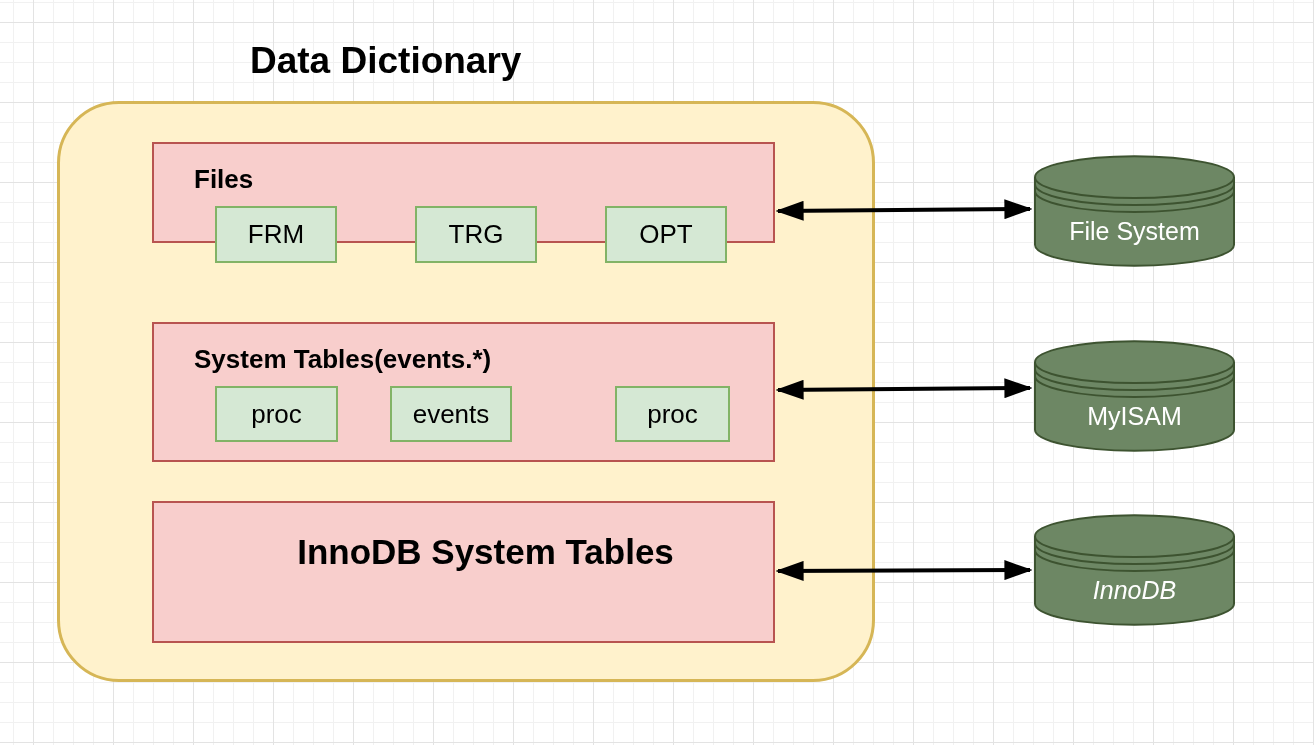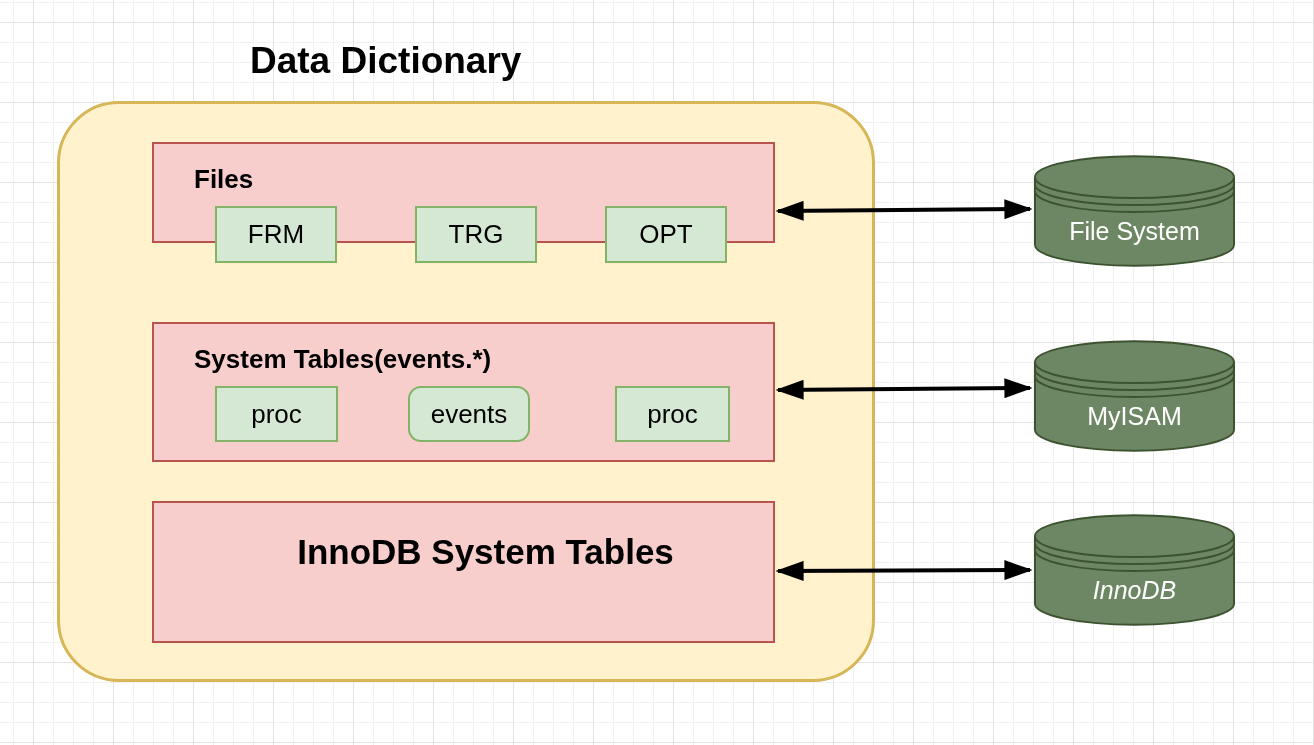--- a/index.html
+++ b/index.html
@@ -60,21 +60,21 @@
     background:var(--chip-fill);
     border:2px solid var(--chip-stroke);
     display:flex;align-items:center;justify-content:center;
     font-size:26px;color:var(--text);
   }
   .group-system .chip{height:56px;}
   .chip.c1{left:61px;}
   .chip.c2{left:261px;}
   .chip.c3{left:451px;}
   .group-system .chip.c1{left:61px;width:123px;}
-  .group-system .chip.c2{left:254px;border-radius:13px;}
+  .group-system .chip.c2{left:236px;}
   .group-system .chip.c3{left:461px;width:115px;text-align:center;}
 
   .cylinder{position:absolute;left:1033px;width:203px;height:116px;}
   .cyl-filesystem{top:153px;}
   .cyl-myisam{top:338px;}
   .cyl-innodb{top:512px;font-style:italic;}
   .cylinder svg{display:block;width:100%;height:100%;}
   .cyl-body{fill:var(--cylinder-fill);stroke:var(--cylinder-stroke);stroke-width:2;}
   .cyl-line{fill:none;stroke:var(--cylinder-stroke);stroke-width:2;}
   .cyl-label{

